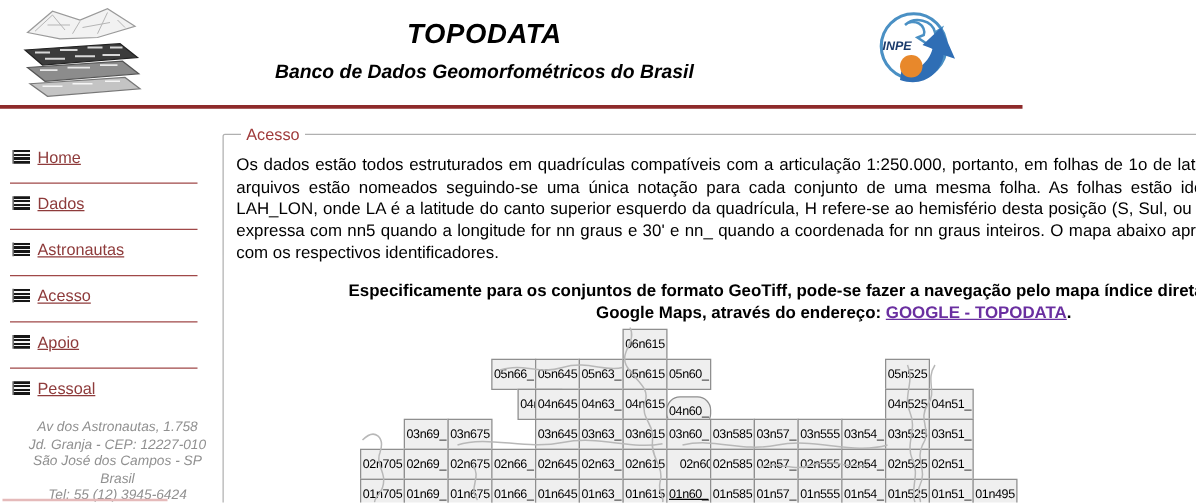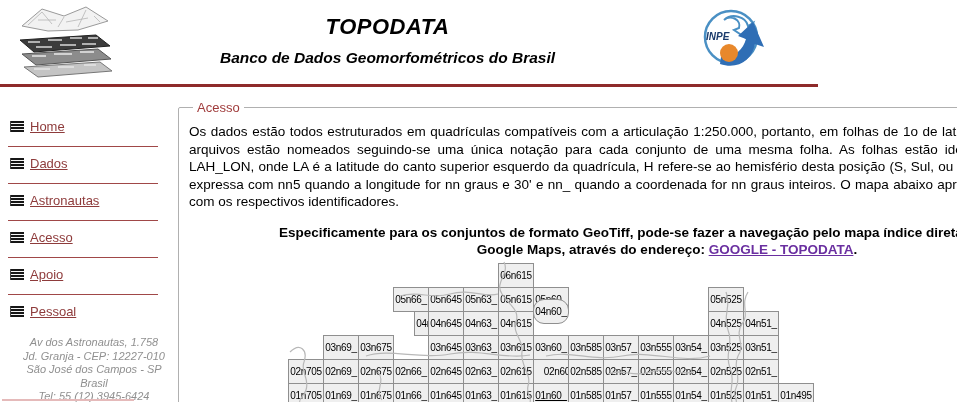--- a/index.html
+++ b/index.html
@@ -115,21 +115,21 @@
     <div class="tile" style="left: 393px; top: 287px;">05n66_</div>
     <div class="tile" style="left: 428px; top: 287px;">05n645</div>
     <div class="tile" style="left: 463px; top: 287px;">05n63_</div>
     <div class="tile" style="left: 498px; top: 287px;">05n615</div>
     <div class="tile" style="left: 533px; top: 287px;">05n60_</div>
     <div class="tile" style="left: 708px; top: 287px;">05n525</div>
     <div class="tile" style="left: 393px; top: 311px; margin-left: 21px;">04n66_</div>
     <div class="tile" style="left: 428px; top: 311px;">04n645</div>
     <div class="tile" style="left: 463px; top: 311px;">04n63_</div>
     <div class="tile" style="left: 498px; top: 311px;">04n615</div>
-    <div class="tile" style="left: 533px; top: 299px; border-radius: 11px;">04n60_</div>
+    <div class="tile" style="left: 533px; top: 317px; border-radius: 11px;">04n60_</div>
     <div class="tile" style="left: 708px; top: 311px;">04n525</div>
     <div class="tile" style="left: 743px; top: 311px;">04n51_</div>
     <div class="tile" style="left: 323px; top: 335px;">03n69_</div>
     <div class="tile" style="left: 358px; top: 335px;">03n675</div>
     <div class="tile" style="left: 428px; top: 335px;">03n645</div>
     <div class="tile" style="left: 463px; top: 335px;">03n63_</div>
     <div class="tile" style="left: 498px; top: 335px;">03n615</div>
     <div class="tile" style="left: 533px; top: 335px;">03n60_</div>
     <div class="tile" style="left: 568px; top: 335px;">03n585</div>
     <div class="tile" style="left: 603px; top: 335px;">03n57_</div>

